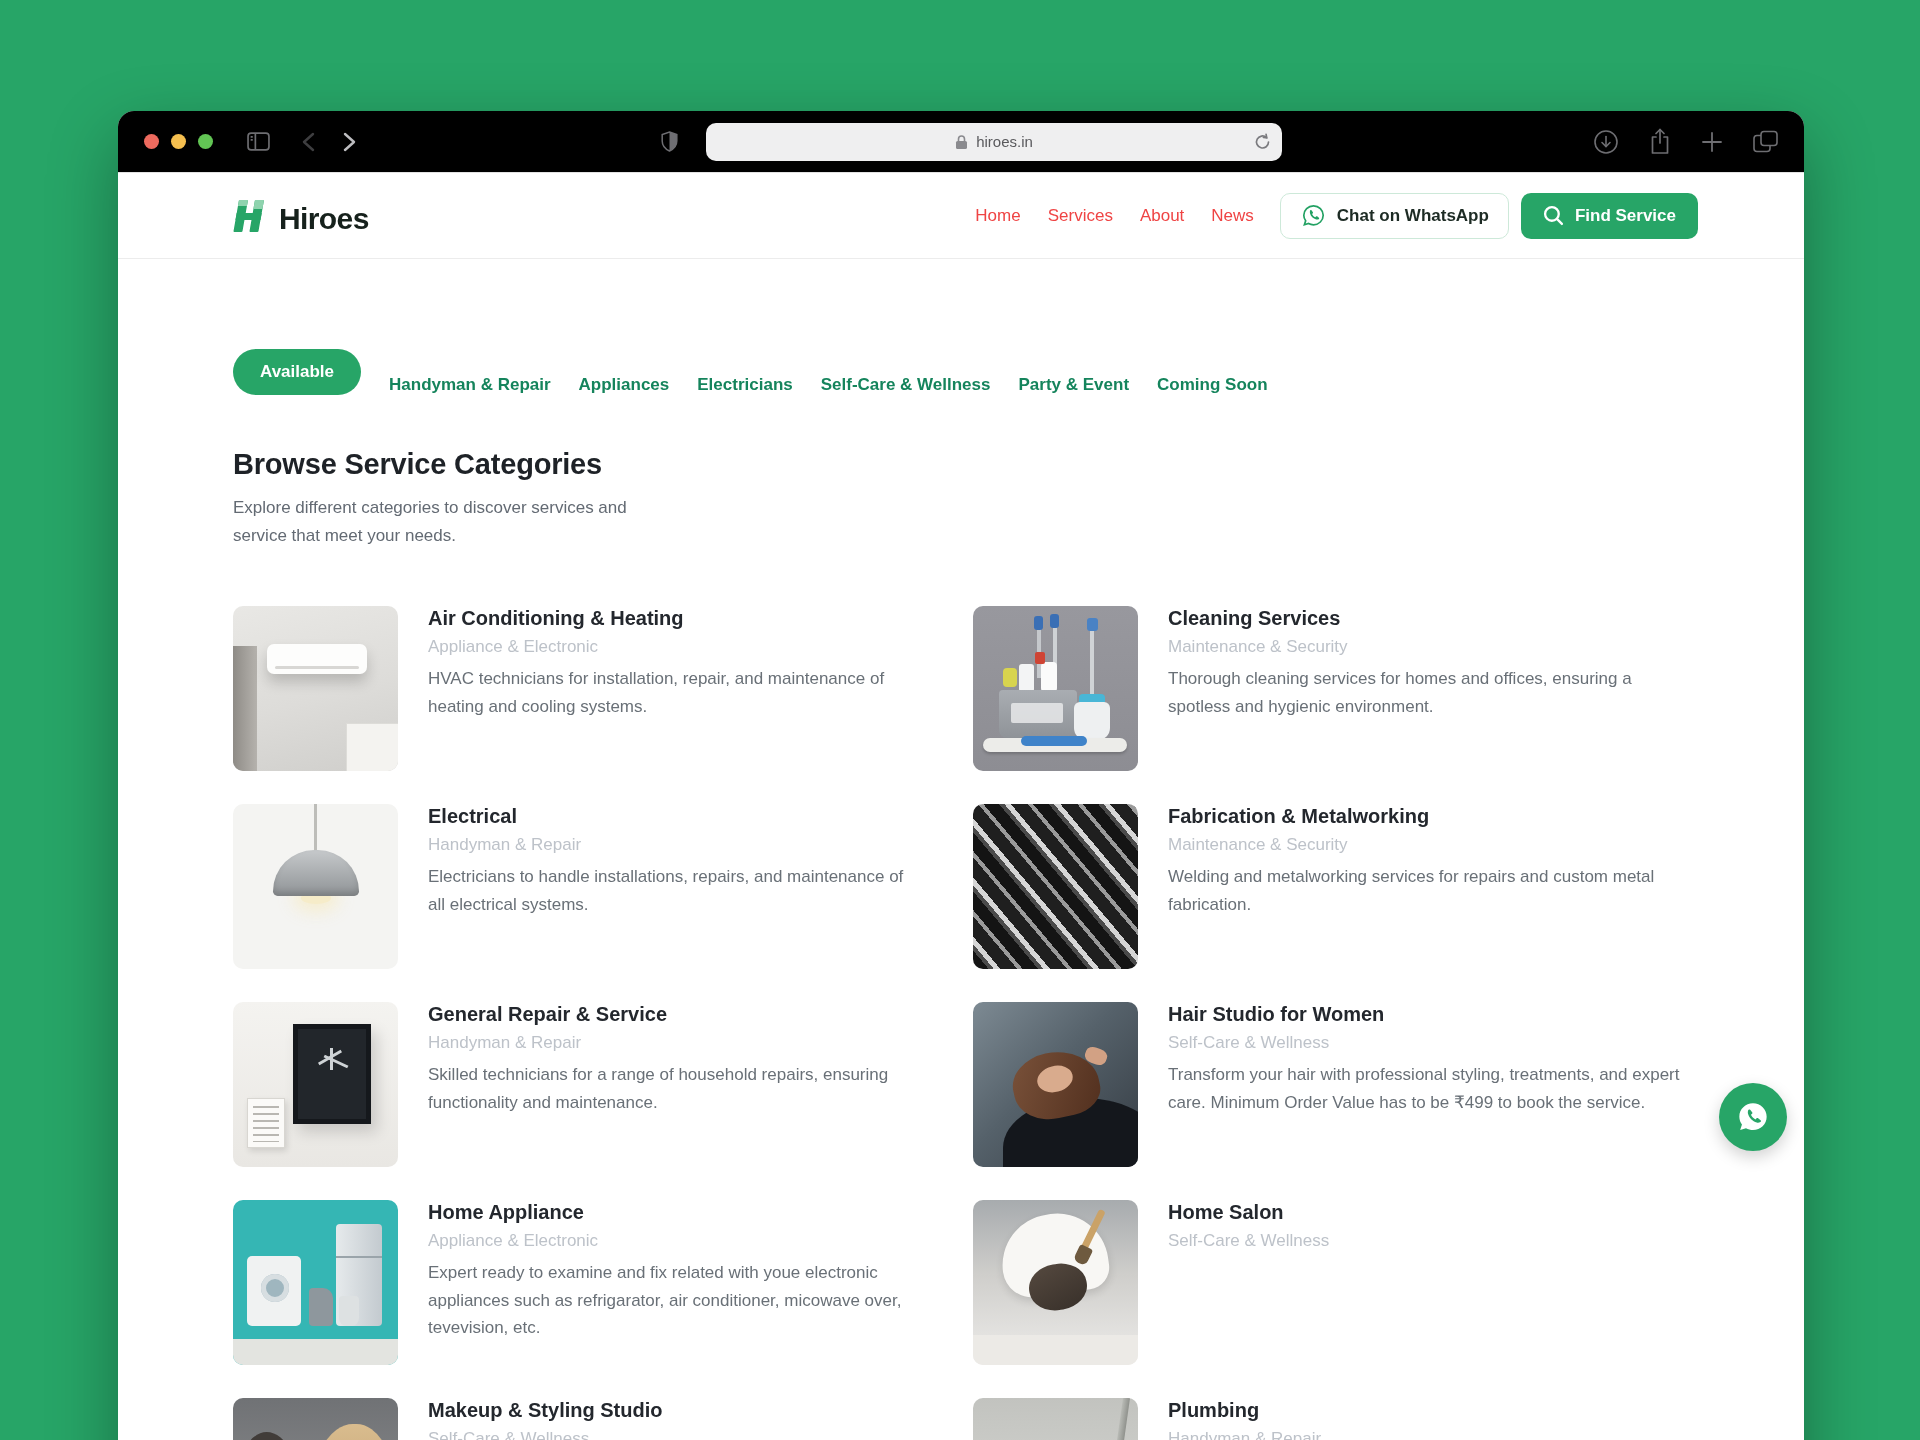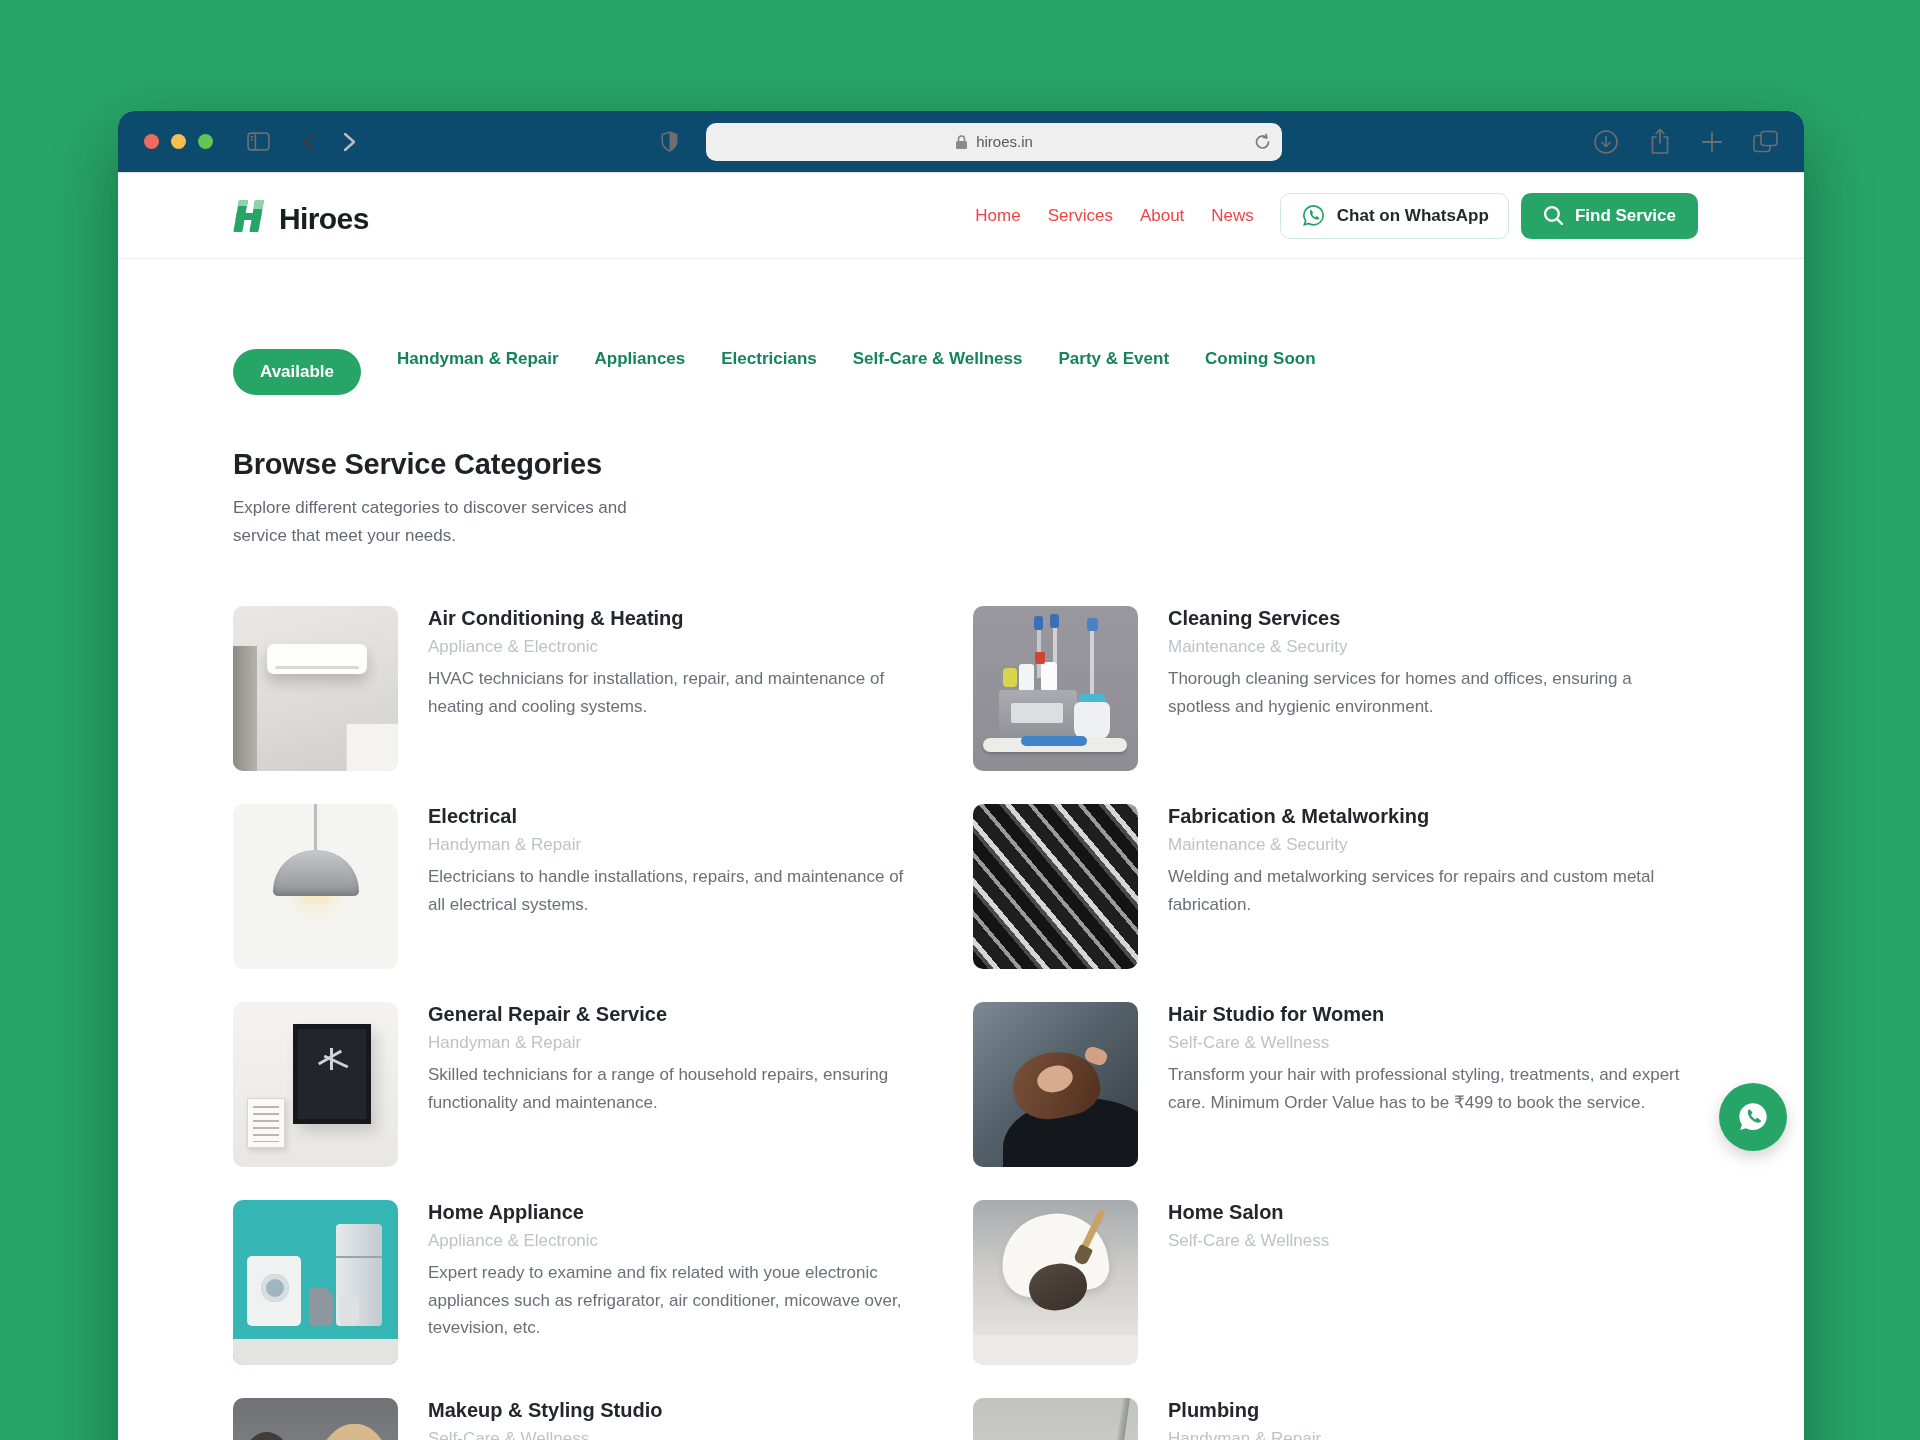--- a/index.html
+++ b/index.html
@@ -13,21 +13,21 @@
   }
   :root { --green:#27a567; --tabgreen:#15845c; }
 
   
   .window {
     position:absolute; left:118px; top:111px; width:1686px; height:1500px;
     background:#fff; border-radius:16px; overflow:hidden;
     box-shadow:0 26px 70px rgba(0,0,0,.33);
   }
   .chrome {
-    height:62px; background:#0c4a6e; border-bottom:1px solid #e2e2e2;
+    height:62px; background:#000000; border-bottom:1px solid #e2e2e2;
     display:flex; align-items:center; padding:0 26px;
   }
   .lights { display:flex; gap:12px; margin-right:34px; }
   .light { width:15px; height:15px; border-radius:50%; }
   .l-close{ background:#ed6a5e; } .l-min{ background:#f5bf4f; } .l-zoom{ background:#62c554; }
   .tbicon { display:flex; align-items:center; justify-content:center; color:#6e6e72; background:none; border:none; }
   .tb-sidebar{ margin-right:32px; }
   .tb-back{ margin-right:28px; }
   .urlzone { flex:1; display:flex; align-items:center; justify-content:center; gap:28px; }
   .urlbar {
@@ -53,21 +53,21 @@
     font-size:17px; font-weight:700; color:#1d2b24; cursor:pointer;
   }
   .btn-find {
     margin-left:12px; height:46px; border-radius:10px; background:var(--green); border:none;
     color:#fff; display:flex; align-items:center; gap:11px; padding:0 22px;
     font-size:17px; font-weight:700; cursor:pointer;
   }
 
   
   .content { padding:0 115px; }
-  .tabsrow { margin-top:90px; display:flex; align-items:flex-start; gap:36px; }
+  .tabsrow { margin-top:90px; display:flex; align-items:flex-end; gap:28px; }
   .pill {
     font-size:17px; font-weight:700; color:var(--tabgreen);
     background:none; border:none; cursor:pointer; white-space:nowrap;
   }
   .pill.active { background:var(--green); color:#fff; border-radius:999px; padding:13px 27px; }
 
   .section-title { margin-top:53px; font-size:29px; font-weight:700; color:#1e2227; letter-spacing:-0.2px; }
   .sub { margin-top:13px; font-size:17px; line-height:28px; color:#636a73; max-width:445px; }
 
   .grid {

